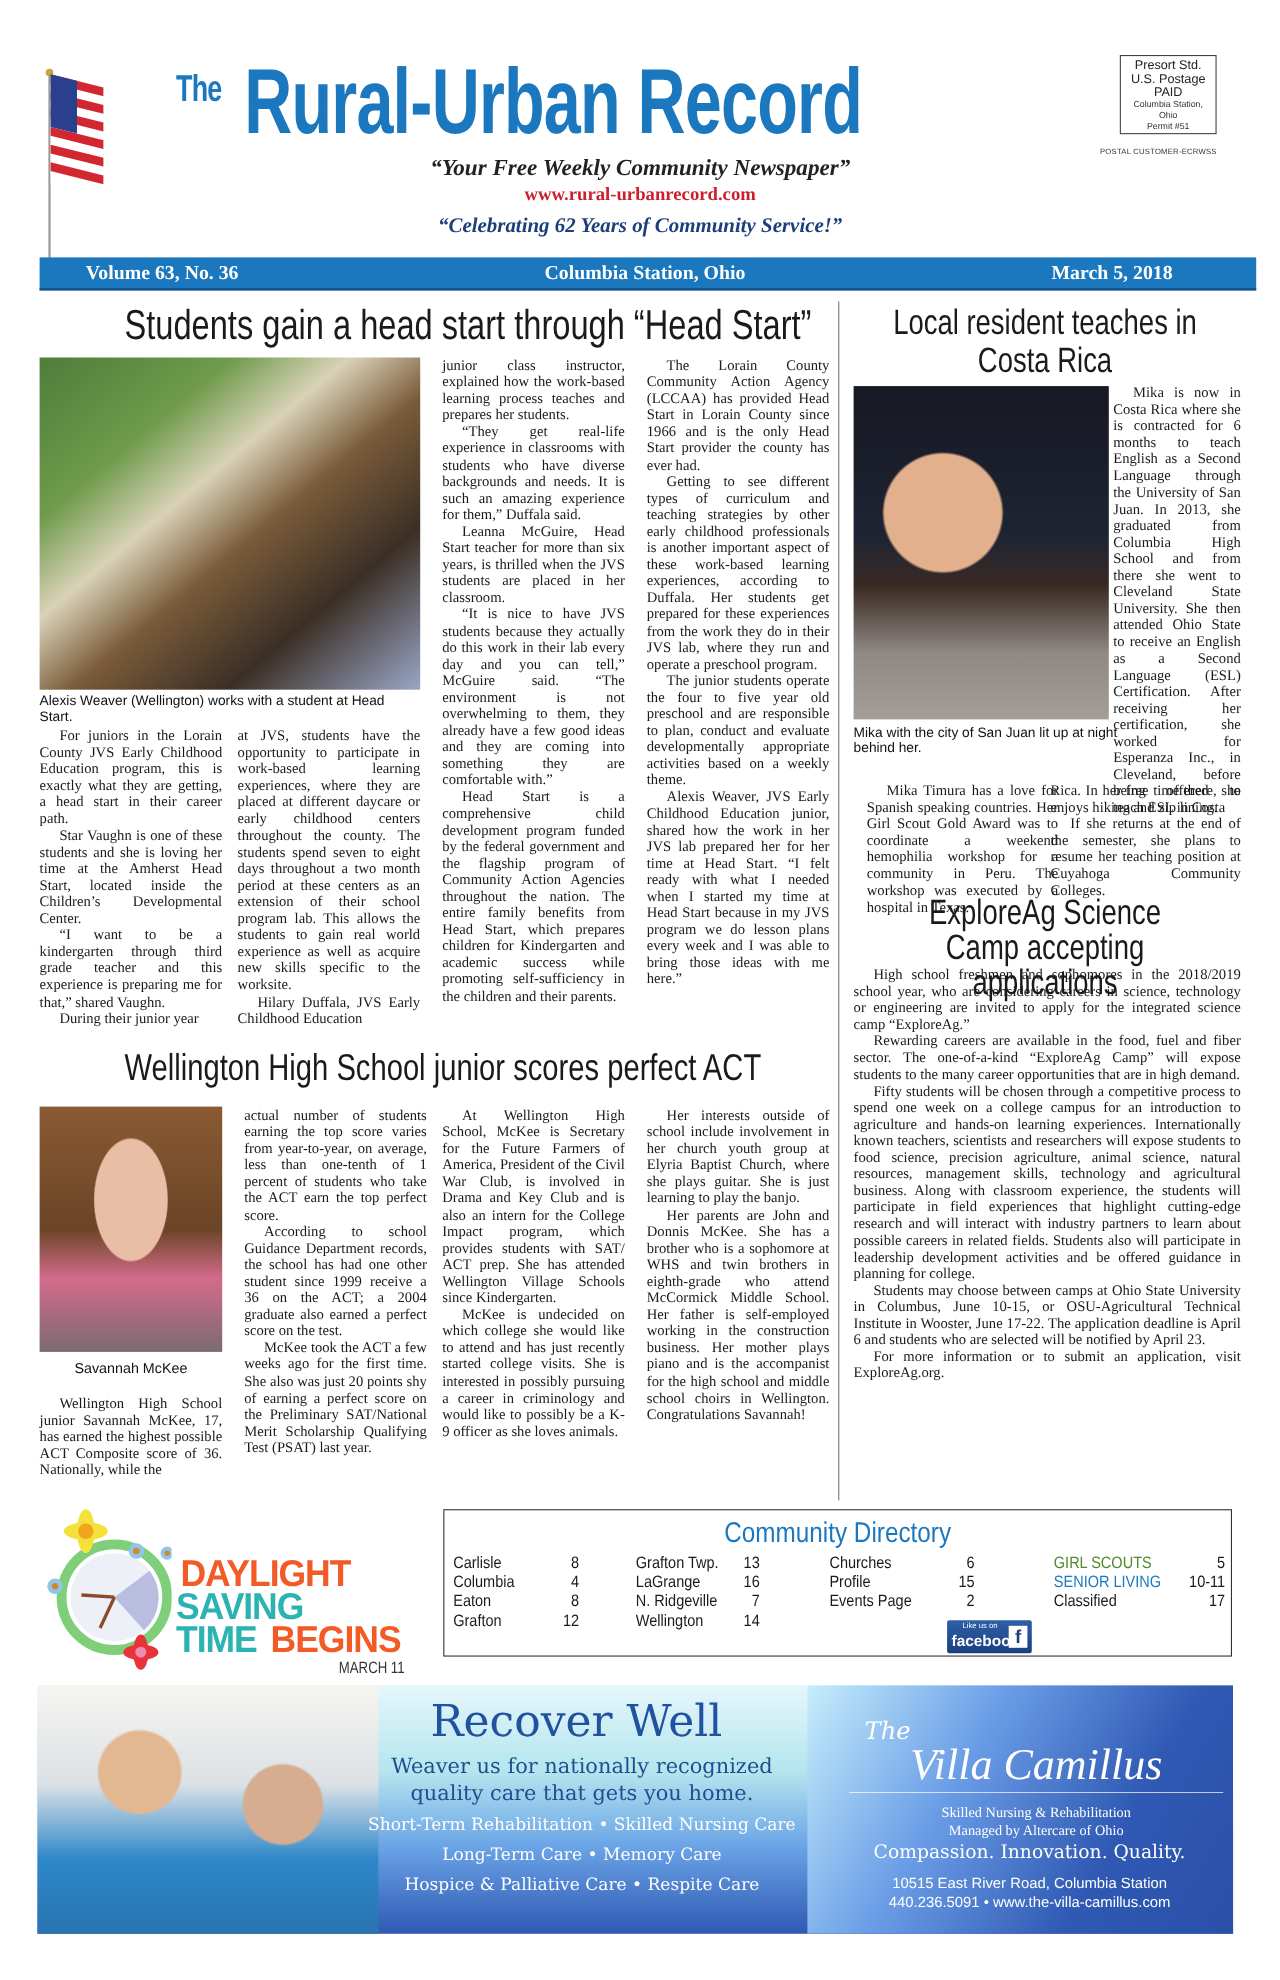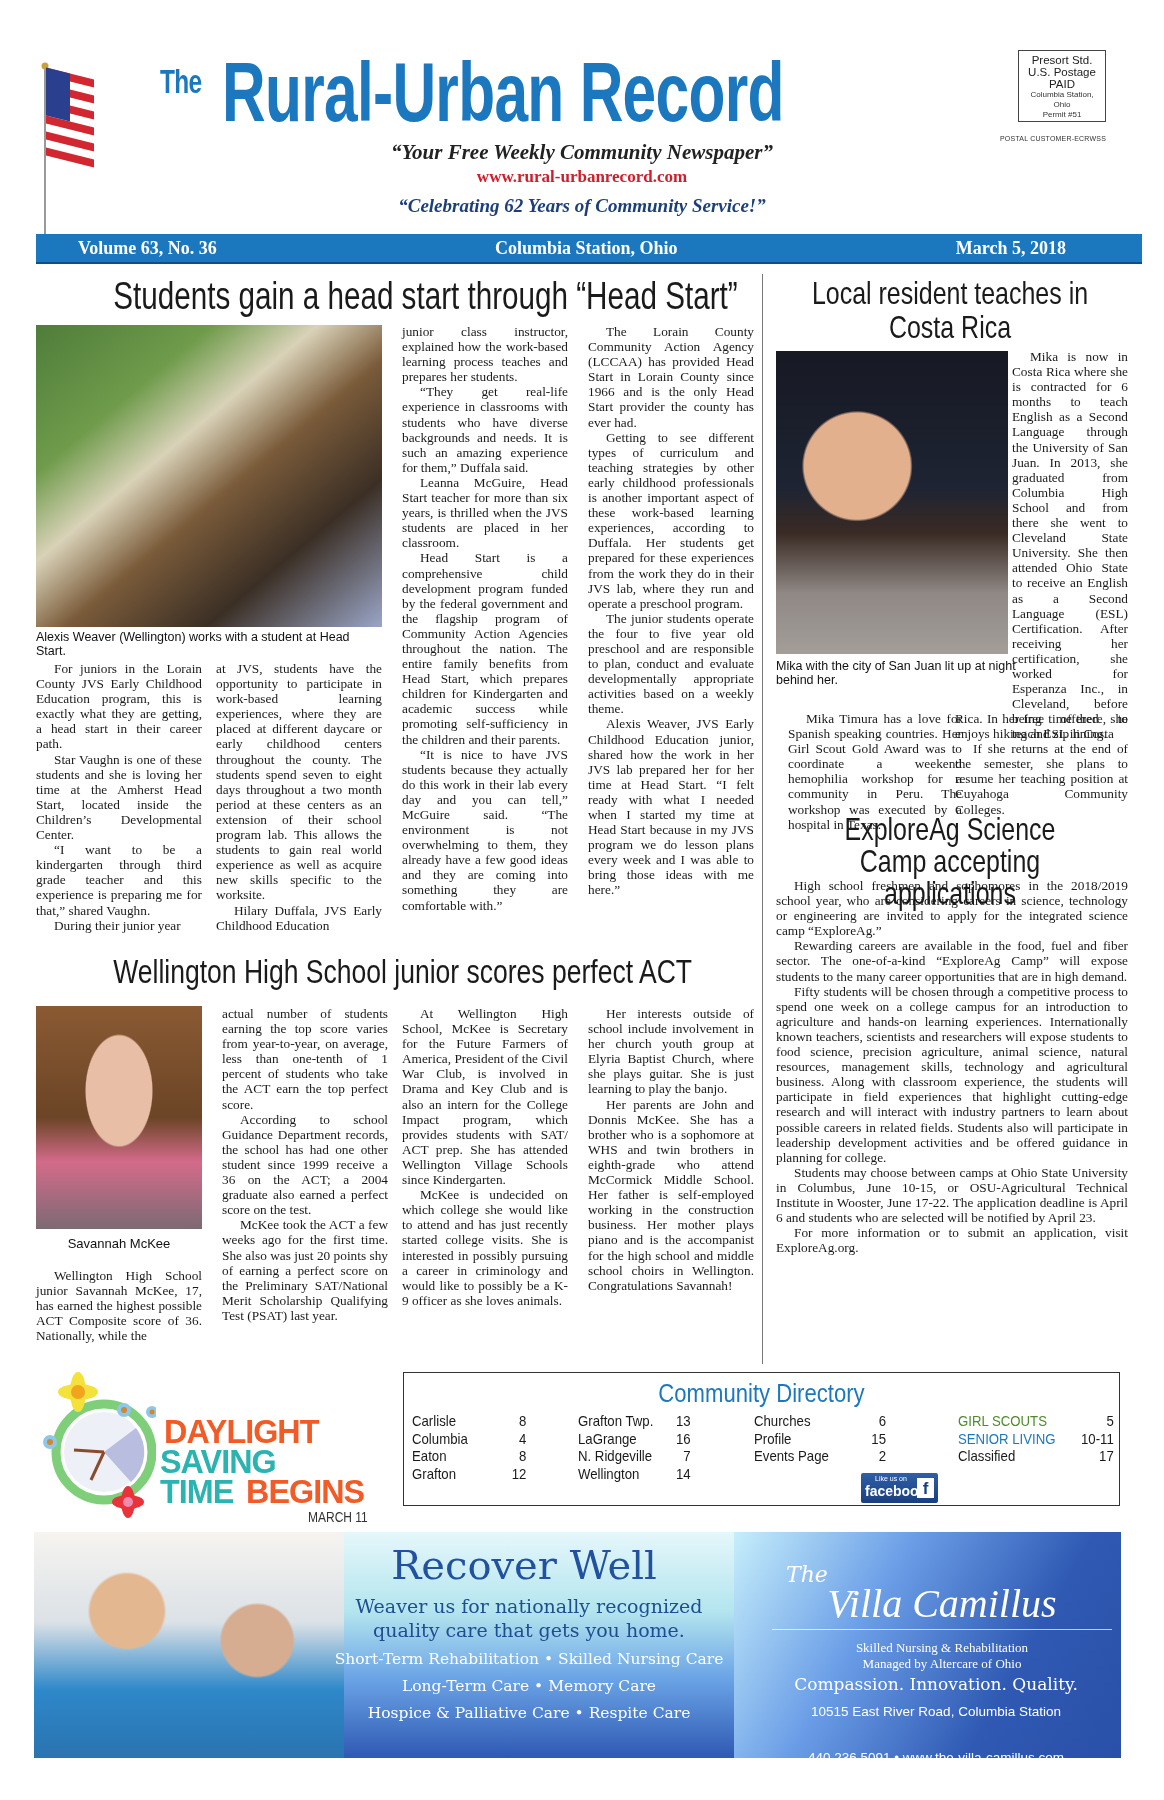--- a/index.html
+++ b/index.html
@@ -61,21 +61,21 @@
   .ad-recover { left:320px; top:10px; width:340px; font-size: 40px; color:#2152a0; }
   .ad-choose { left:300px; top:62px; width:390px; font-size: 19px; line-height: 24px; color:#1d4e8f; }
   .ad-svc { left:300px; width:390px; font-size: 15.5px; color:#fff; }
   .ad-svc1 { top:118px; } .ad-svc2 { top:145px; } .ad-svc3 { top:172px; }
   .villa-the { left:752px; top:30px; font-size:22px; font-style:italic; color:#fff; font-family:"DejaVu Serif", serif; }
   .villa-name { left:738px; top:48px; width:340px; font-size:40px; color:#fff; font-family:"Liberation Serif", serif; font-style: italic; white-space: nowrap; border-bottom: 1px solid rgba(255,255,255,0.7); padding-bottom: 2px; }
   .villa-sub { left:738px; width:340px; text-align:center; color:#fff; font-family:"Liberation Serif", serif; font-size:13px; }
   .villa-sub1 { top:108px; } .villa-sub2 { top:124px; }
   .villa-motto { left:722px; top:142px; width:360px; text-align:center; color:#fff; font-family:"DejaVu Serif", serif; font-size:17px; white-space: nowrap; }
   .villa-addr { left:722px; width:360px; text-align:center; color:#fff; font-family:"Liberation Sans", sans-serif; font-size:13.5px; }
-  .villa-addr1 { top:172px; } .villa-addr2 { top:190px;margin-top:28px; }
+  .villa-addr1 { top:172px; } .villa-addr2 { top:190px; }
 </style>
 </head>
 <body>
 
 <div class="abs flag">
   <svg width="60" height="200" viewBox="0 0 60 200">
     <rect x="8" y="8" width="2" height="190" fill="#999"></rect>
     <circle cx="9" cy="6" r="3.5" fill="#c9a23a"></circle>
     <g transform="skewY(14)">
       <rect x="10" y="5" width="48" height="100" fill="#fff"></rect>
@@ -124,22 +124,22 @@
   <p>During their junior year</p>
 </div>
 <div class="abs col" style="left:216px;top:661px;width:166px;">
   <p style="text-indent:0">at JVS, students have the opportunity to participate in work-based learning experiences, where they are placed at different daycare or early childhood centers throughout the county. The students spend seven to eight days throughout a two month period at these centers as an extension of their school program lab. This allows the students to gain real world experience as well as acquire new skills specific to the worksite.</p>
   <p>Hilary Duffala, JVS Early Childhood Education</p>
 </div>
 <div class="abs col" style="left:402px;top:324px;width:166px;">
   <p style="text-indent:0">junior class instructor, explained how the work-based learning process teaches and prepares her students.</p>
   <p>“They get real-life experience in classrooms with students who have diverse backgrounds and needs. It is such an amazing experience for them,” Duffala said.</p>
   <p>Leanna McGuire, Head Start teacher for more than six years, is thrilled when the JVS students are placed in her classroom.</p>
+  <p>“It is nice to have JVS students because they actually do this work in their lab every day and you can tell,” McGuire said. “The environment is not overwhelming to them, they already have a few good ideas and they are coming into something they are comfortable with.”</p>
   <p>Head Start is a comprehensive child development program funded by the federal government and the flagship program of Community Action Agencies throughout the nation. The entire family benefits from Head Start, which prepares children for Kindergarten and academic success while promoting self-sufficiency in the children and their parents.</p>
-  <p>“It is nice to have JVS students because they actually do this work in their lab every day and you can tell,” McGuire said. “The environment is not overwhelming to them, they already have a few good ideas and they are coming into something they are comfortable with.”</p>
 </div>
 <div class="abs col" style="left:588px;top:324px;width:166px;">
   <p>The Lorain County Community Action Agency (LCCAA) has provided Head Start in Lorain County since 1966 and is the only Head Start provider the county has ever had.</p>
   <p>Getting to see different types of curriculum and teaching strategies by other early childhood professionals is another important aspect of these work-based learning experiences, according to Duffala. Her students get prepared for these experiences from the work they do in their JVS lab, where they run and operate a preschool program.</p>
   <p>The junior students operate the four to five year old preschool and are responsible to plan, conduct and evaluate developmentally appropriate activities based on a weekly theme.</p>
   <p>Alexis Weaver, JVS Early Childhood Education junior, shared how the work in her JVS lab prepared her for her time at Head Start. “I felt ready with what I needed when I started my time at Head Start because in my JVS program we do lesson plans every week and I was able to bring those ideas with me here.”</p>
 </div>
 
 <div class="abs headline hl-costa">Local resident teaches in Costa Rica</div>
 <div class="abs photo photo-mika"></div>

